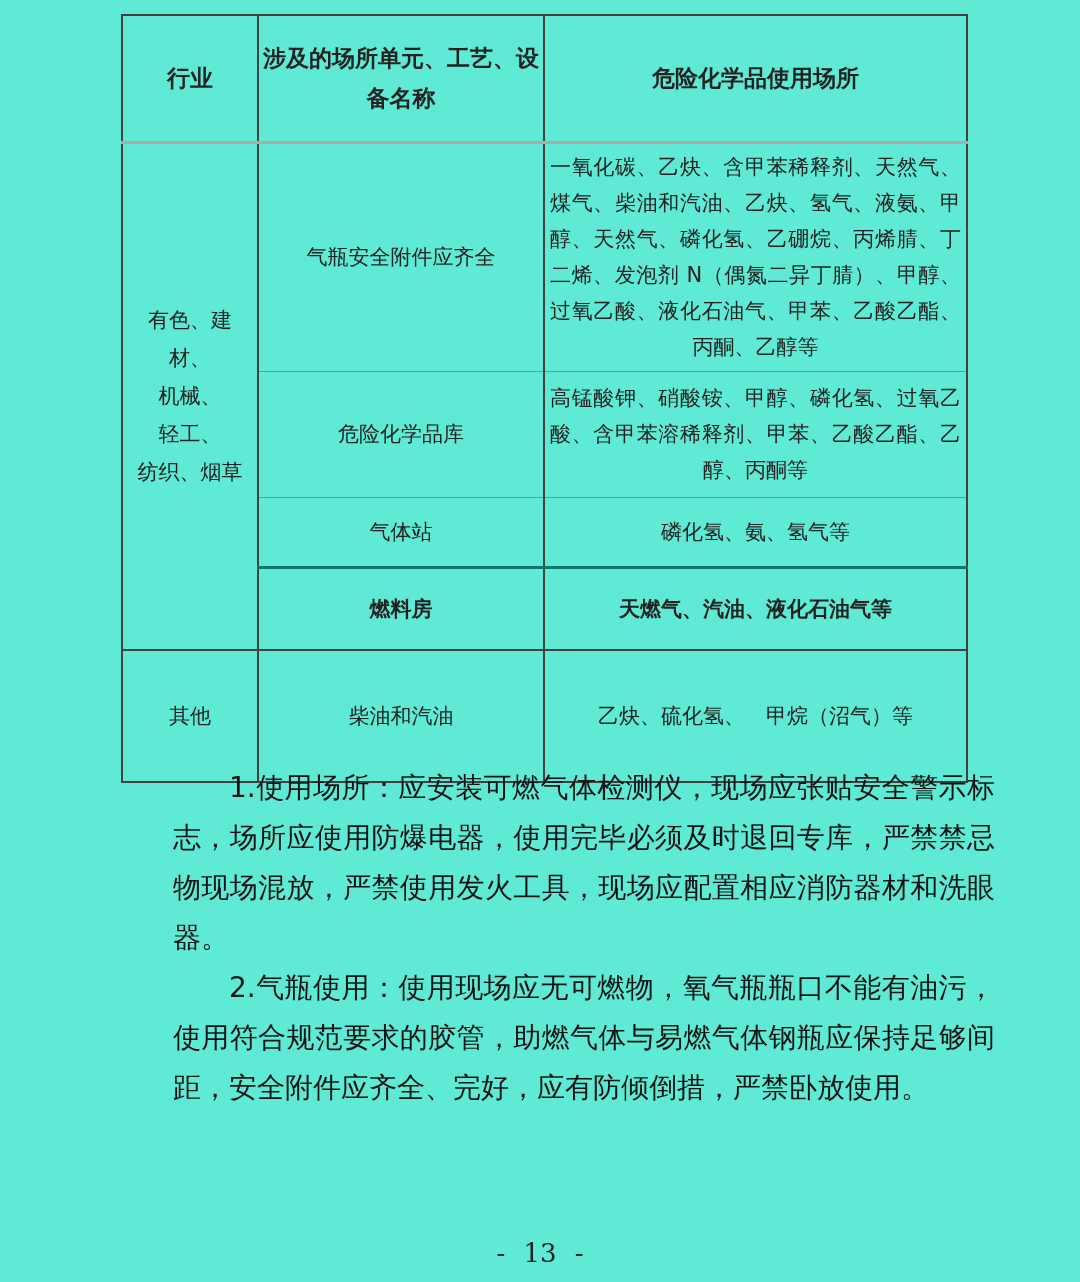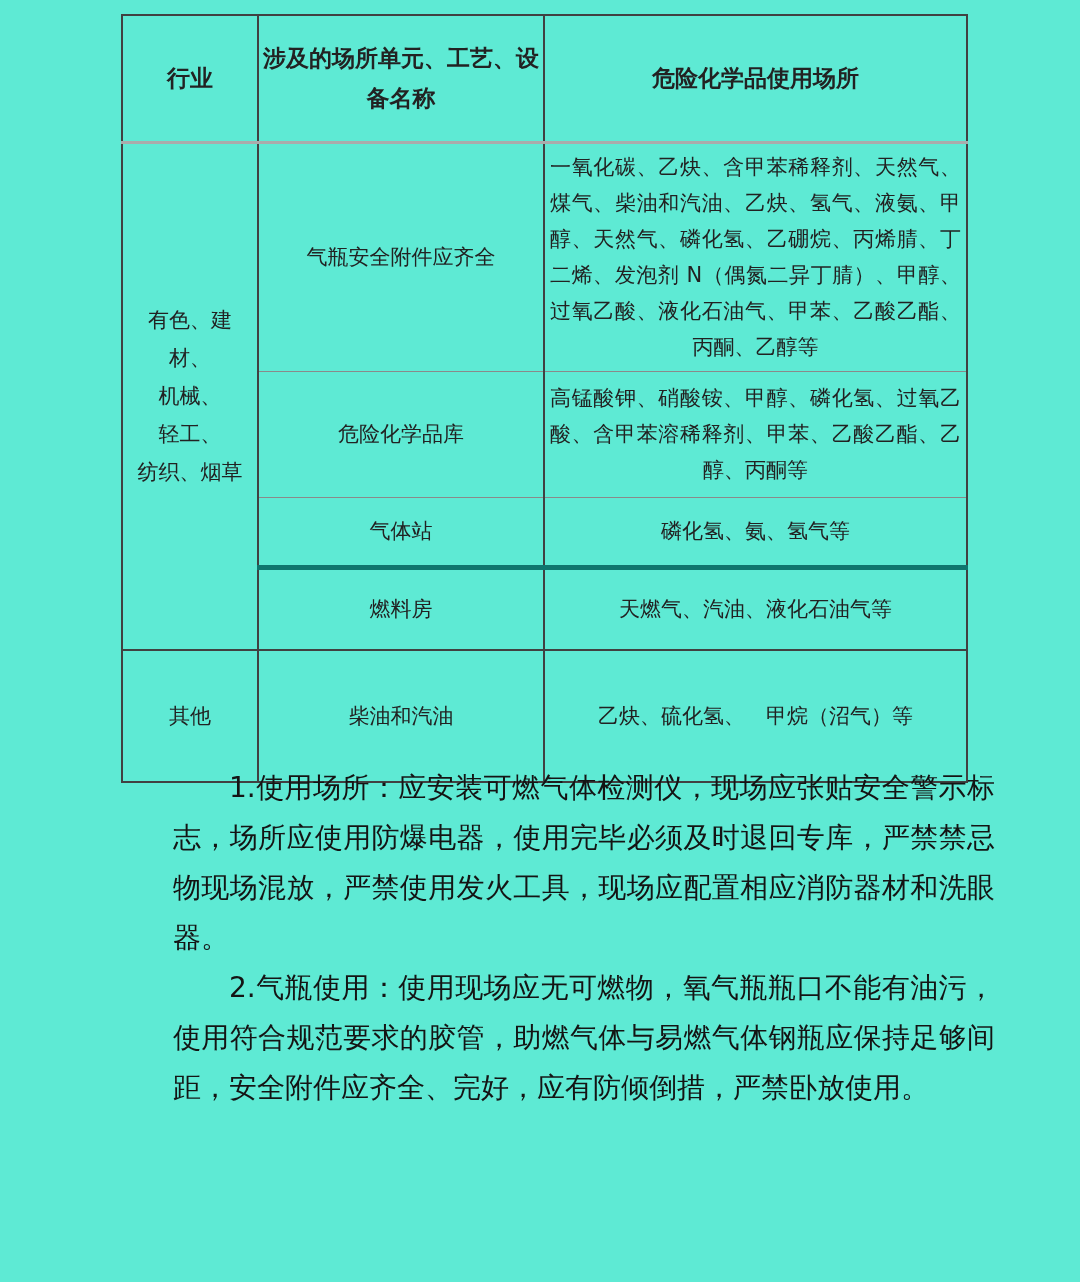--- a/index.html
+++ b/index.html
@@ -44,21 +44,21 @@
   tr.row-1 { height: 229px; }
   tr.row-2 { height: 126px; }
   tr.row-3 { height: 70px; }
   tr.row-4 { height: 83px; }
   tr.row-5 { height: 132px; }
 
   
   tr.row-1 td.place, tr.row-1 td.chem { border-bottom: 1px solid #8a8a8a; }
   tr.row-2 td { border-top: 1px solid #8a8a8a; border-bottom: 1px solid #8a8a8a; }
   tr.row-3 td { border-top: 1px solid #8a8a8a; border-bottom: 1px solid #8a8a8a; }
-  tr.row-4 td { border-top: 5px solid #0f766e; }
+  tr.row-4 td { border-top: 3px solid #0f766e; font-weight: bold; }
 
   td.industry {
     text-align: center;
     white-space: pre-line;
     line-height: 38px;
     padding: 0 1px;
   }
   td.place {
     text-align: center;
     line-height: 36px;
@@ -144,14 +144,15 @@
         <td class="chem">乙炔、硫化氢、　甲烷（沼气）等</td>
       </tr>
     </tbody>
   </table>
 
   <div class="bodytext">
     <p>1.使用场所：应安装可燃气体检测仪，现场应张贴安全警示标志，场所应使用防爆电器，使用完毕必须及时退回专库，严禁禁忌物现场混放，严禁使用发火工具，现场应配置相应消防器材和洗眼器。</p>
     <p>2.气瓶使用：使用现场应无可燃物，氧气瓶瓶口不能有油污，使用符合规范要求的胶管，助燃气体与易燃气体钢瓶应保持足够间距，安全附件应齐全、完好，应有防倾倒措，严禁卧放使用。</p>
   </div>
 
+  <div class="footer">- 13 -</div>
 
 </div>
 
 </body></html>

